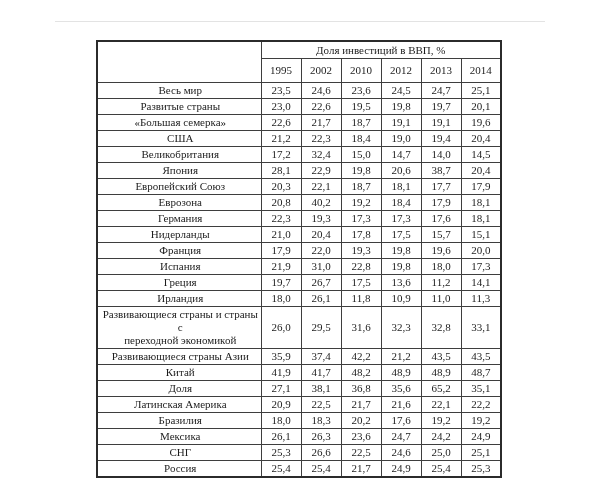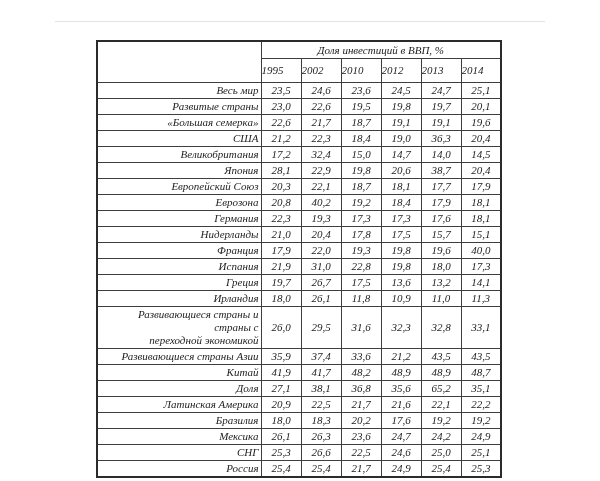--- a/index.html
+++ b/index.html
@@ -24,44 +24,44 @@
     background: #dcdcdc;
     opacity: 0.8;
   }
   table.inv-table {
     position: absolute;
     left: 96px;
     top: 40px;
     border-collapse: collapse;
     table-layout: fixed;
     border: 2px solid #2b2b2b;
-    font-style: italic;
   }
   col.label-col { width: 164px; }
   col.year-col  { width: 40px; }
   .inv-table td {
     border: 1px solid #3e3e3e;
     font-family: "Liberation Serif", serif;
     font-size: 11px;
     line-height: 13px;
     color: #1d1d1d;
     padding: 0;
     overflow: hidden;
     vertical-align: middle;
   }
   td.corner-cell { background: #ffffff; }
   td.title-cell {
     height: 16px;
     text-align: center;
   }
   td.year-cell {
     height: 23px;
+    text-align: center;
   }
   td.label-cell {
-    text-align: right;
+    text-align: center;
     white-space: pre-line;
     padding: 1px 2px 1px 4px;
     height: 13px;
   }
   td.label-cell.indent-1 { }
   td.label-cell.indent-2 { }
   td.num-cell {
     text-align: center;
     height: 13px;
   }
@@ -123,21 +123,21 @@
           <td class="num-cell">19,1</td>
           <td class="num-cell">19,1</td>
           <td class="num-cell">19,6</td>
         </tr>
         <tr>
           <td class="label-cell indent-2">США</td>
           <td class="num-cell">21,2</td>
           <td class="num-cell">22,3</td>
           <td class="num-cell">18,4</td>
           <td class="num-cell">19,0</td>
-          <td class="num-cell">36,3</td>
+          <td class="num-cell">19,4</td>
           <td class="num-cell">20,4</td>
         </tr>
         <tr>
           <td class="label-cell indent-2">Великобритания</td>
           <td class="num-cell">17,2</td>
           <td class="num-cell">32,4</td>
           <td class="num-cell">15,0</td>
           <td class="num-cell">14,7</td>
           <td class="num-cell">14,0</td>
           <td class="num-cell">14,5</td>
@@ -187,38 +187,38 @@
           <td class="num-cell">15,7</td>
           <td class="num-cell">15,1</td>
         </tr>
         <tr>
           <td class="label-cell indent-2">Франция</td>
           <td class="num-cell">17,9</td>
           <td class="num-cell">22,0</td>
           <td class="num-cell">19,3</td>
           <td class="num-cell">19,8</td>
           <td class="num-cell">19,6</td>
-          <td class="num-cell">40,0</td>
+          <td class="num-cell">20,0</td>
         </tr>
         <tr>
           <td class="label-cell indent-2">Испания</td>
           <td class="num-cell">21,9</td>
           <td class="num-cell">31,0</td>
           <td class="num-cell">22,8</td>
           <td class="num-cell">19,8</td>
           <td class="num-cell">18,0</td>
           <td class="num-cell">17,3</td>
         </tr>
         <tr>
           <td class="label-cell indent-2">Греция</td>
           <td class="num-cell">19,7</td>
           <td class="num-cell">26,7</td>
           <td class="num-cell">17,5</td>
           <td class="num-cell">13,6</td>
-          <td class="num-cell">13,2</td>
+          <td class="num-cell">11,2</td>
           <td class="num-cell">14,1</td>
         </tr>
         <tr>
           <td class="label-cell indent-2">Ирландия</td>
           <td class="num-cell">18,0</td>
           <td class="num-cell">26,1</td>
           <td class="num-cell">11,8</td>
           <td class="num-cell">10,9</td>
           <td class="num-cell">11,0</td>
           <td class="num-cell">11,3</td>
@@ -230,21 +230,21 @@
           <td class="num-cell">29,5</td>
           <td class="num-cell">31,6</td>
           <td class="num-cell">32,3</td>
           <td class="num-cell">32,8</td>
           <td class="num-cell">33,1</td>
         </tr>
         <tr>
           <td class="label-cell indent-1">Развивающиеся страны Азии</td>
           <td class="num-cell">35,9</td>
           <td class="num-cell">37,4</td>
-          <td class="num-cell">33,6</td>
+          <td class="num-cell">42,2</td>
           <td class="num-cell">21,2</td>
           <td class="num-cell">43,5</td>
           <td class="num-cell">43,5</td>
         </tr>
         <tr>
           <td class="label-cell indent-2">Китай</td>
           <td class="num-cell">41,9</td>
           <td class="num-cell">41,7</td>
           <td class="num-cell">48,2</td>
           <td class="num-cell">48,9</td>

